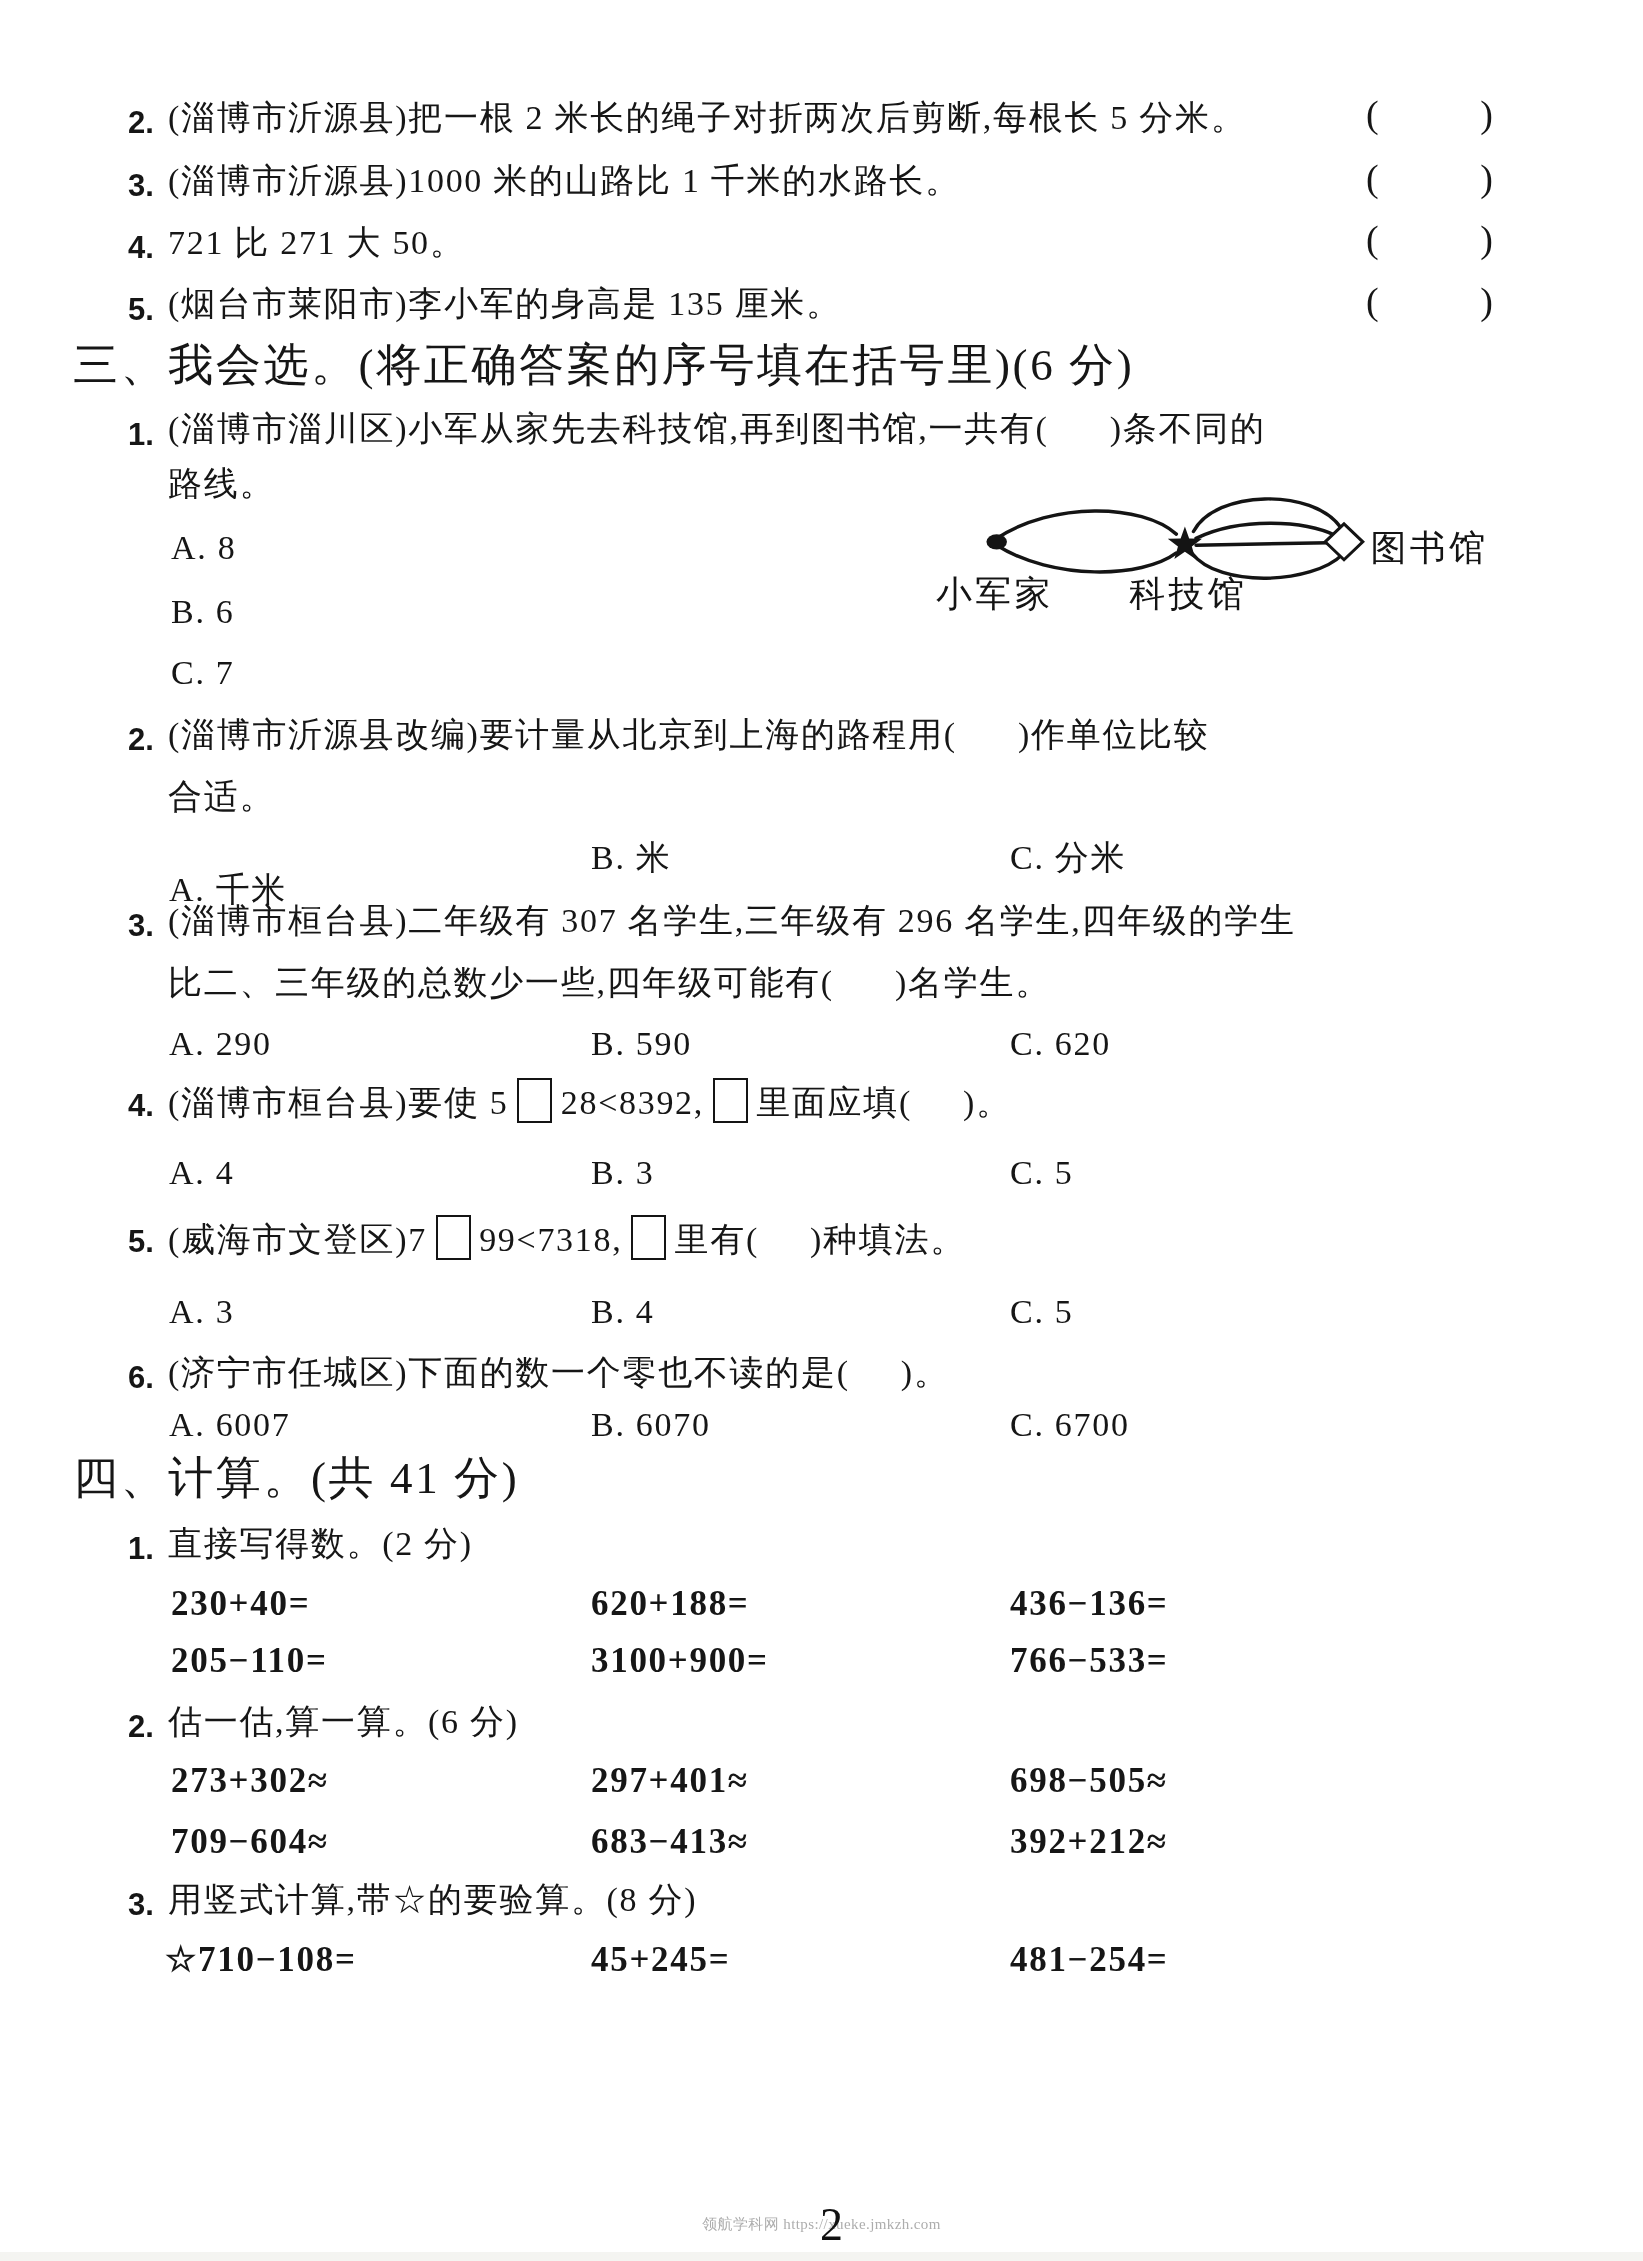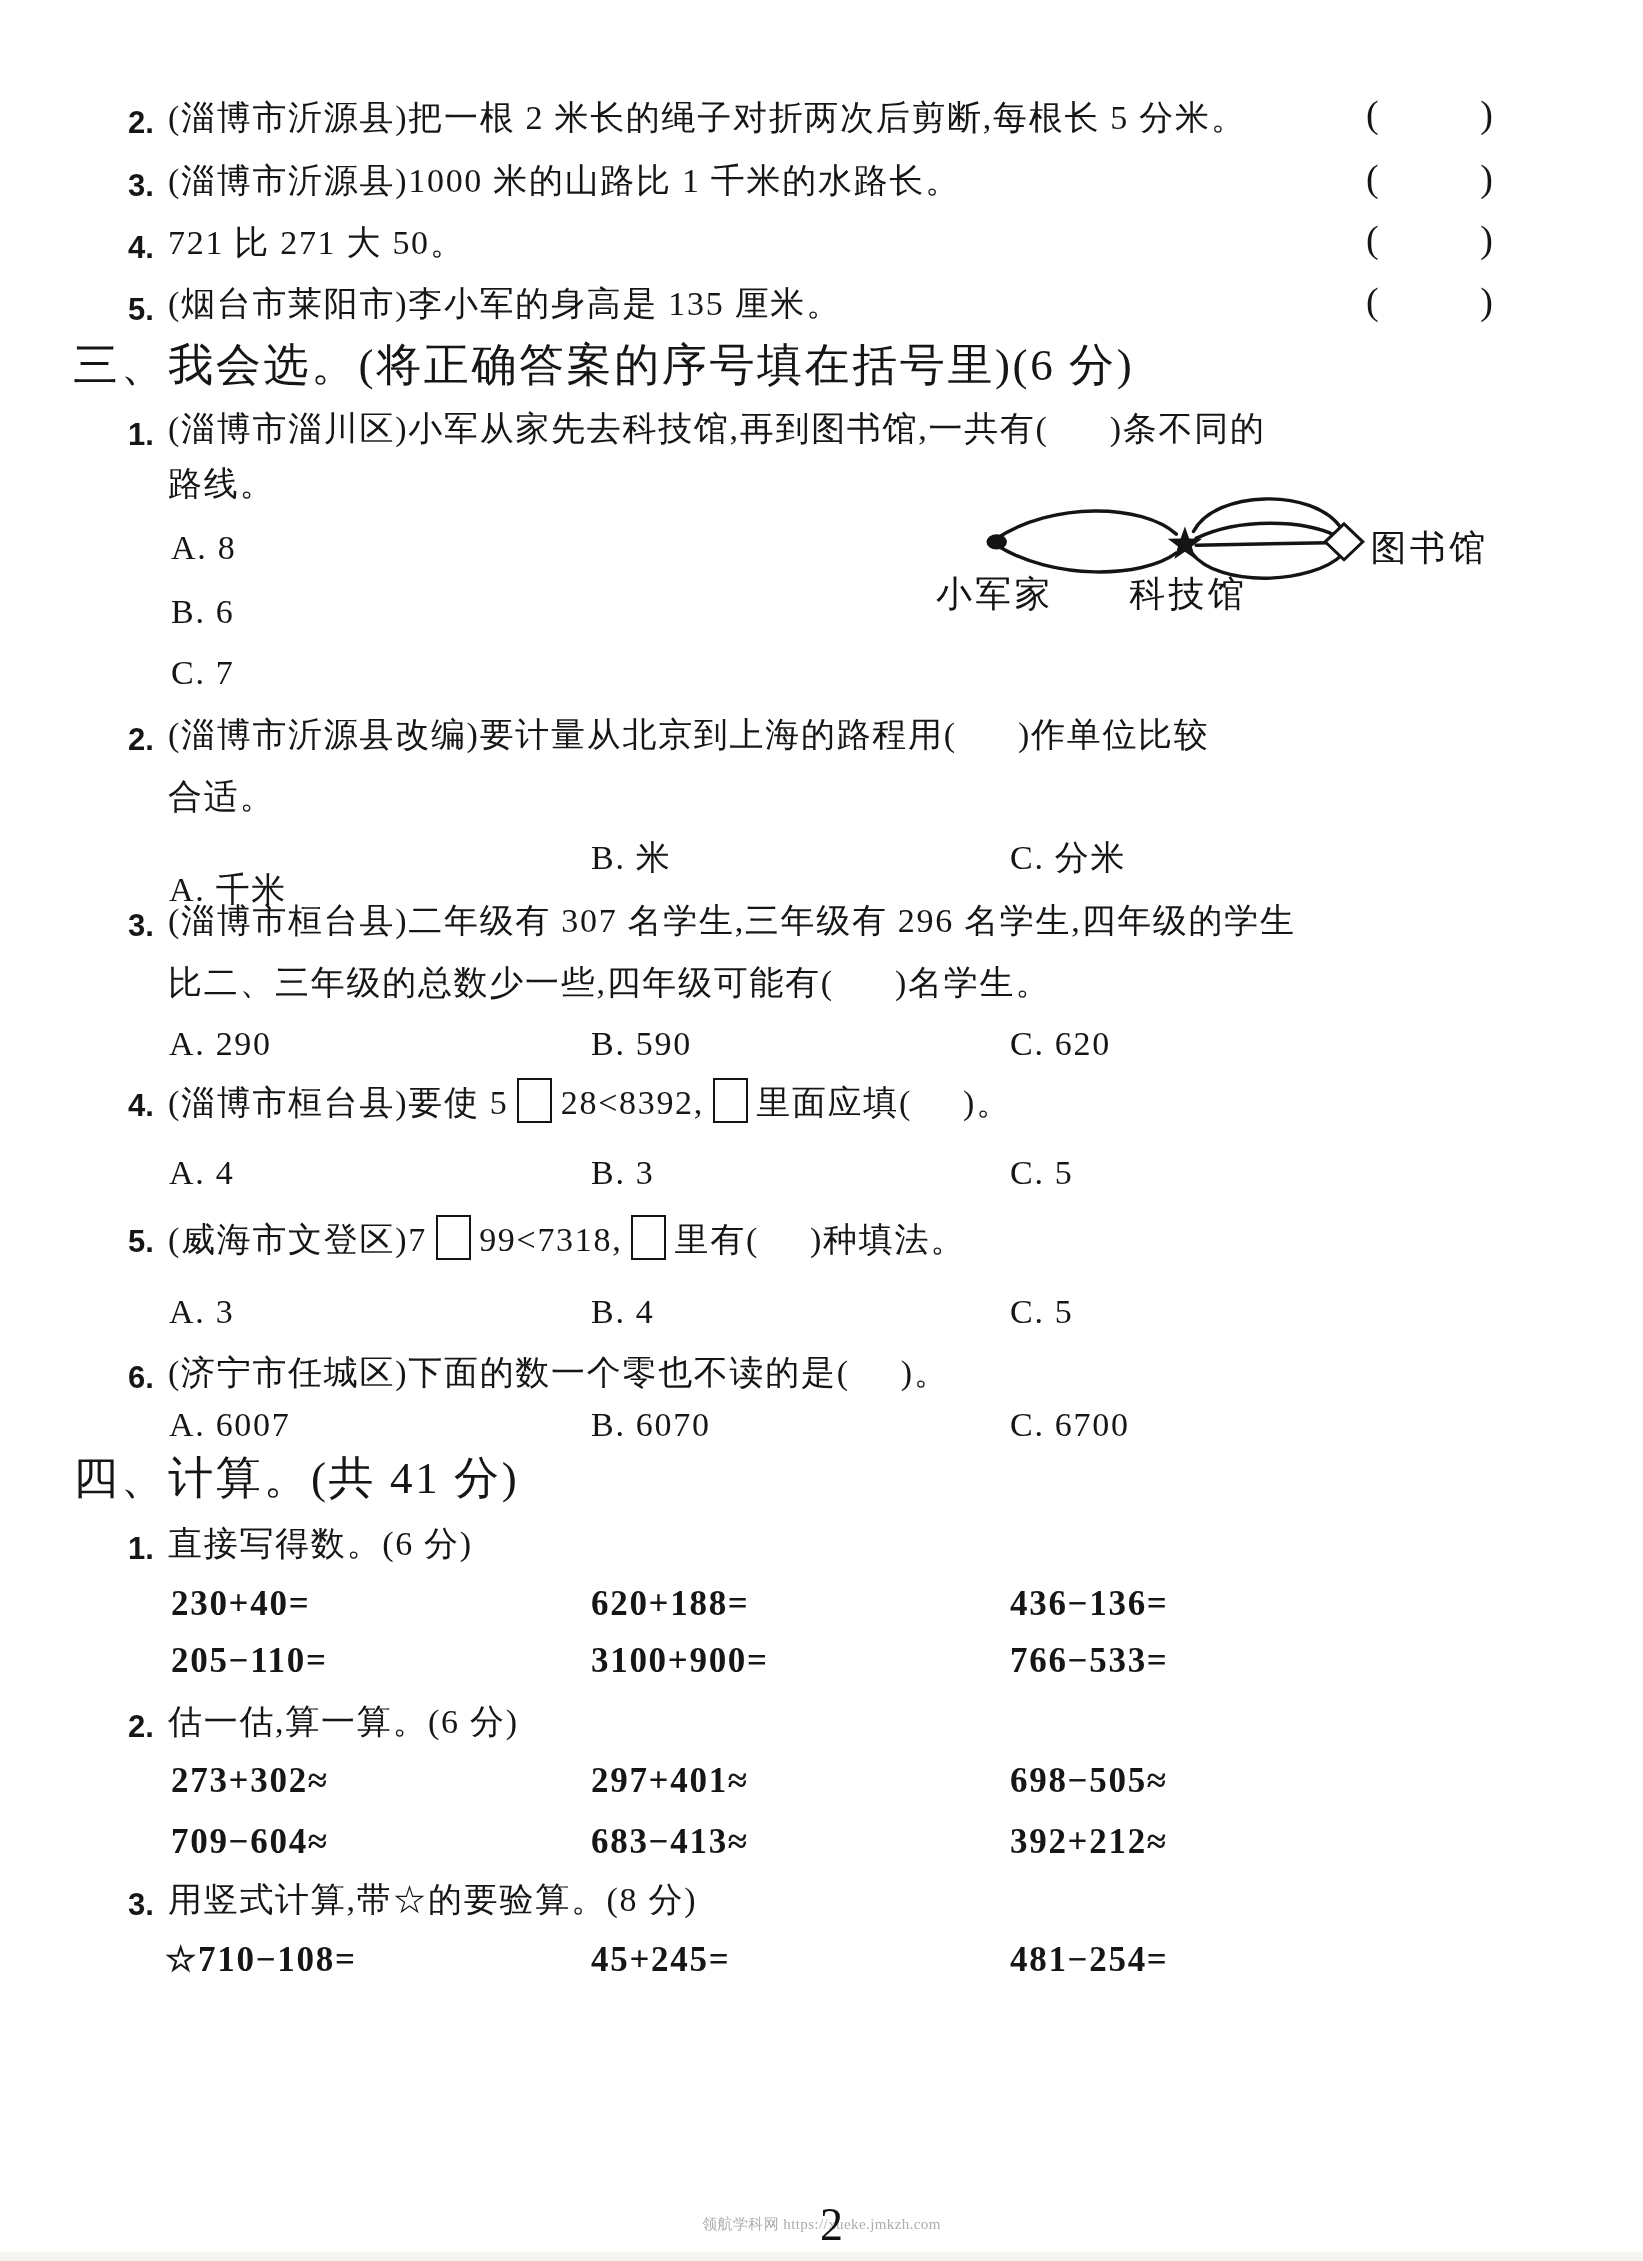--- a/index.html
+++ b/index.html
@@ -117,21 +117,21 @@
 
   <div class="abs qnum" style="left:128px;top:1356px">6.</div>
   <div class="abs qline" style="left:168px;top:1351px">(济宁市任城区)下面的数一个零也不读的是(&nbsp;&nbsp;&nbsp;&nbsp;&nbsp;)。</div>
   <div class="abs opt" style="left:169px;top:1404px">A. 6007</div>
   <div class="abs opt" style="left:591px;top:1404px">B. 6070</div>
   <div class="abs opt" style="left:1010px;top:1404px">C. 6700</div>
 
   <div class="abs hdr" style="left:73px;top:1457px">四、计算。(共 41 分)</div>
 
   <div class="abs qnum" style="left:128px;top:1527px">1.</div>
-  <div class="abs qline" style="left:168px;top:1522px">直接写得数。(6 分)</div>
+  <div class="abs qline" style="left:168px;top:1522px">直接写得数。(2 分)</div>
   <div class="abs expr" style="left:171px;top:1583px">230+40=</div>
   <div class="abs expr" style="left:591px;top:1583px">620+188=</div>
   <div class="abs expr" style="left:1010px;top:1583px">436−136=</div>
   <div class="abs expr" style="left:171px;top:1640px">205−110=</div>
   <div class="abs expr" style="left:591px;top:1640px">3100+900=</div>
   <div class="abs expr" style="left:1010px;top:1640px">766−533=</div>
 
   <div class="abs qnum" style="left:128px;top:1705px">2.</div>
   <div class="abs qline" style="left:168px;top:1700px">估一估,算一算。(6 分)</div>
   <div class="abs expr" style="left:171px;top:1760px">273+302≈</div>

